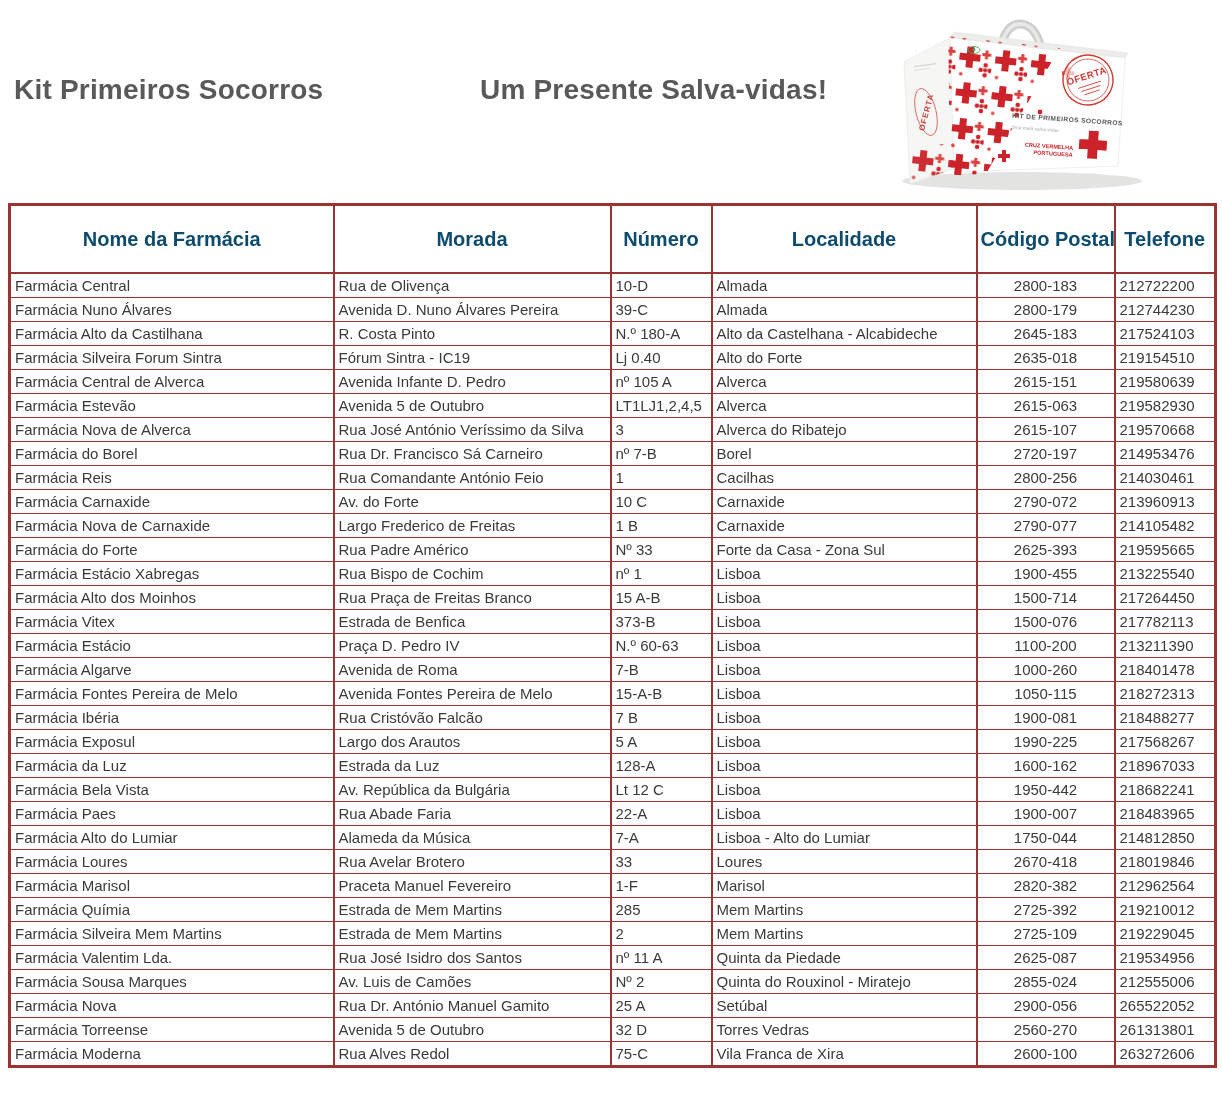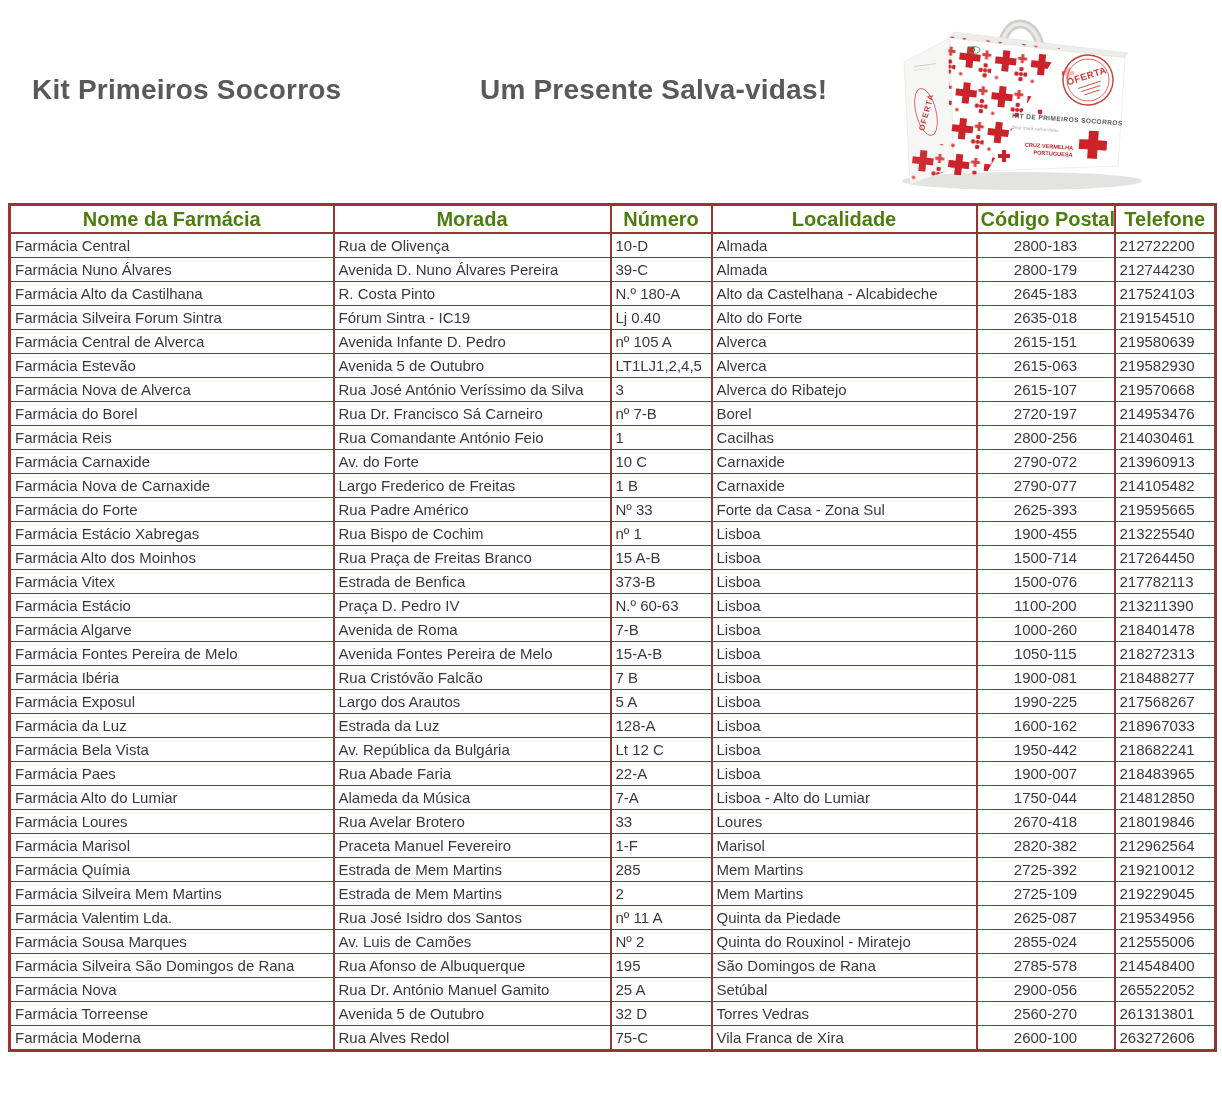--- a/index.html
+++ b/index.html
@@ -5,34 +5,34 @@
   html,body{margin:0;padding:0;background:#fff;}
   body{
     width:1222px;height:1105px;position:relative;overflow:hidden;
     font-family:"Liberation Sans","DejaVu Sans",sans-serif;
   }
   
   .page-title{
     position:absolute;top:74px;font-size:28px;font-weight:bold;color:#595959;
     letter-spacing:.2px;white-space:nowrap;
   }
-  .title-left{left:32px;}
+  .title-left{left:14px;}
   .title-right{left:480px;}
   
   .box-art{position:absolute;left:890px;top:0;width:256px;height:200px;}
   
   table.pharm{
     position:absolute;left:8px;top:203px;width:1206px;
     border-collapse:collapse;table-layout:fixed;
     border:3px solid #9b3332;
   }
   table.pharm th{
     border:solid #9b3332;border-width:2px 2px 2px 2px;
-    color:#4d7c0f;font-size:20px;font-weight:bold;text-align:center;
-    line-height:26px;padding:0 3px;height:26px;overflow:hidden;white-space:nowrap;
+    color:#0c4a6e;font-size:20px;font-weight:bold;text-align:center;
+    line-height:26px;padding:20px 3px;height:26px;overflow:hidden;white-space:nowrap;
   }
   table.pharm td{
     border:solid #9b3332;border-width:1px 2px;
     color:#3a3a3a;font-size:15px;line-height:19px;height:19px;
     padding:2px 4px;overflow:hidden;white-space:nowrap;
   }
   td.c0,td.c1,td.c3{text-align:left;}
   td.c2{text-align:left;padding-right:5px;}
   td.c4{text-align:center;}
   td.c5{text-align:left;padding-right:4px;}
@@ -369,28 +369,20 @@
       </tr>
       <tr>
         <td class="c0">Farmácia Sousa Marques</td>
         <td class="c1">Av. Luis de Camões</td>
         <td class="c2">Nº 2</td>
         <td class="c3">Quinta do Rouxinol - Miratejo</td>
         <td class="c4">2855-024</td>
         <td class="c5">212555006</td>
       </tr>
       <tr>
-        <td class="c0">Farmácia Silveira São Domingos de Rana</td>
-        <td class="c1">Rua Afonso de Albuquerque</td>
-        <td class="c2">195</td>
-        <td class="c3">São Domingos de Rana</td>
-        <td class="c4">2785-578</td>
-        <td class="c5">214548400</td>
-      </tr>
-      <tr>
         <td class="c0">Farmácia Nova</td>
         <td class="c1">Rua Dr. António Manuel Gamito</td>
         <td class="c2">25 A</td>
         <td class="c3">Setúbal</td>
         <td class="c4">2900-056</td>
         <td class="c5">265522052</td>
       </tr>
       <tr>
         <td class="c0">Farmácia Torreense</td>
         <td class="c1">Avenida 5 de Outubro</td>

